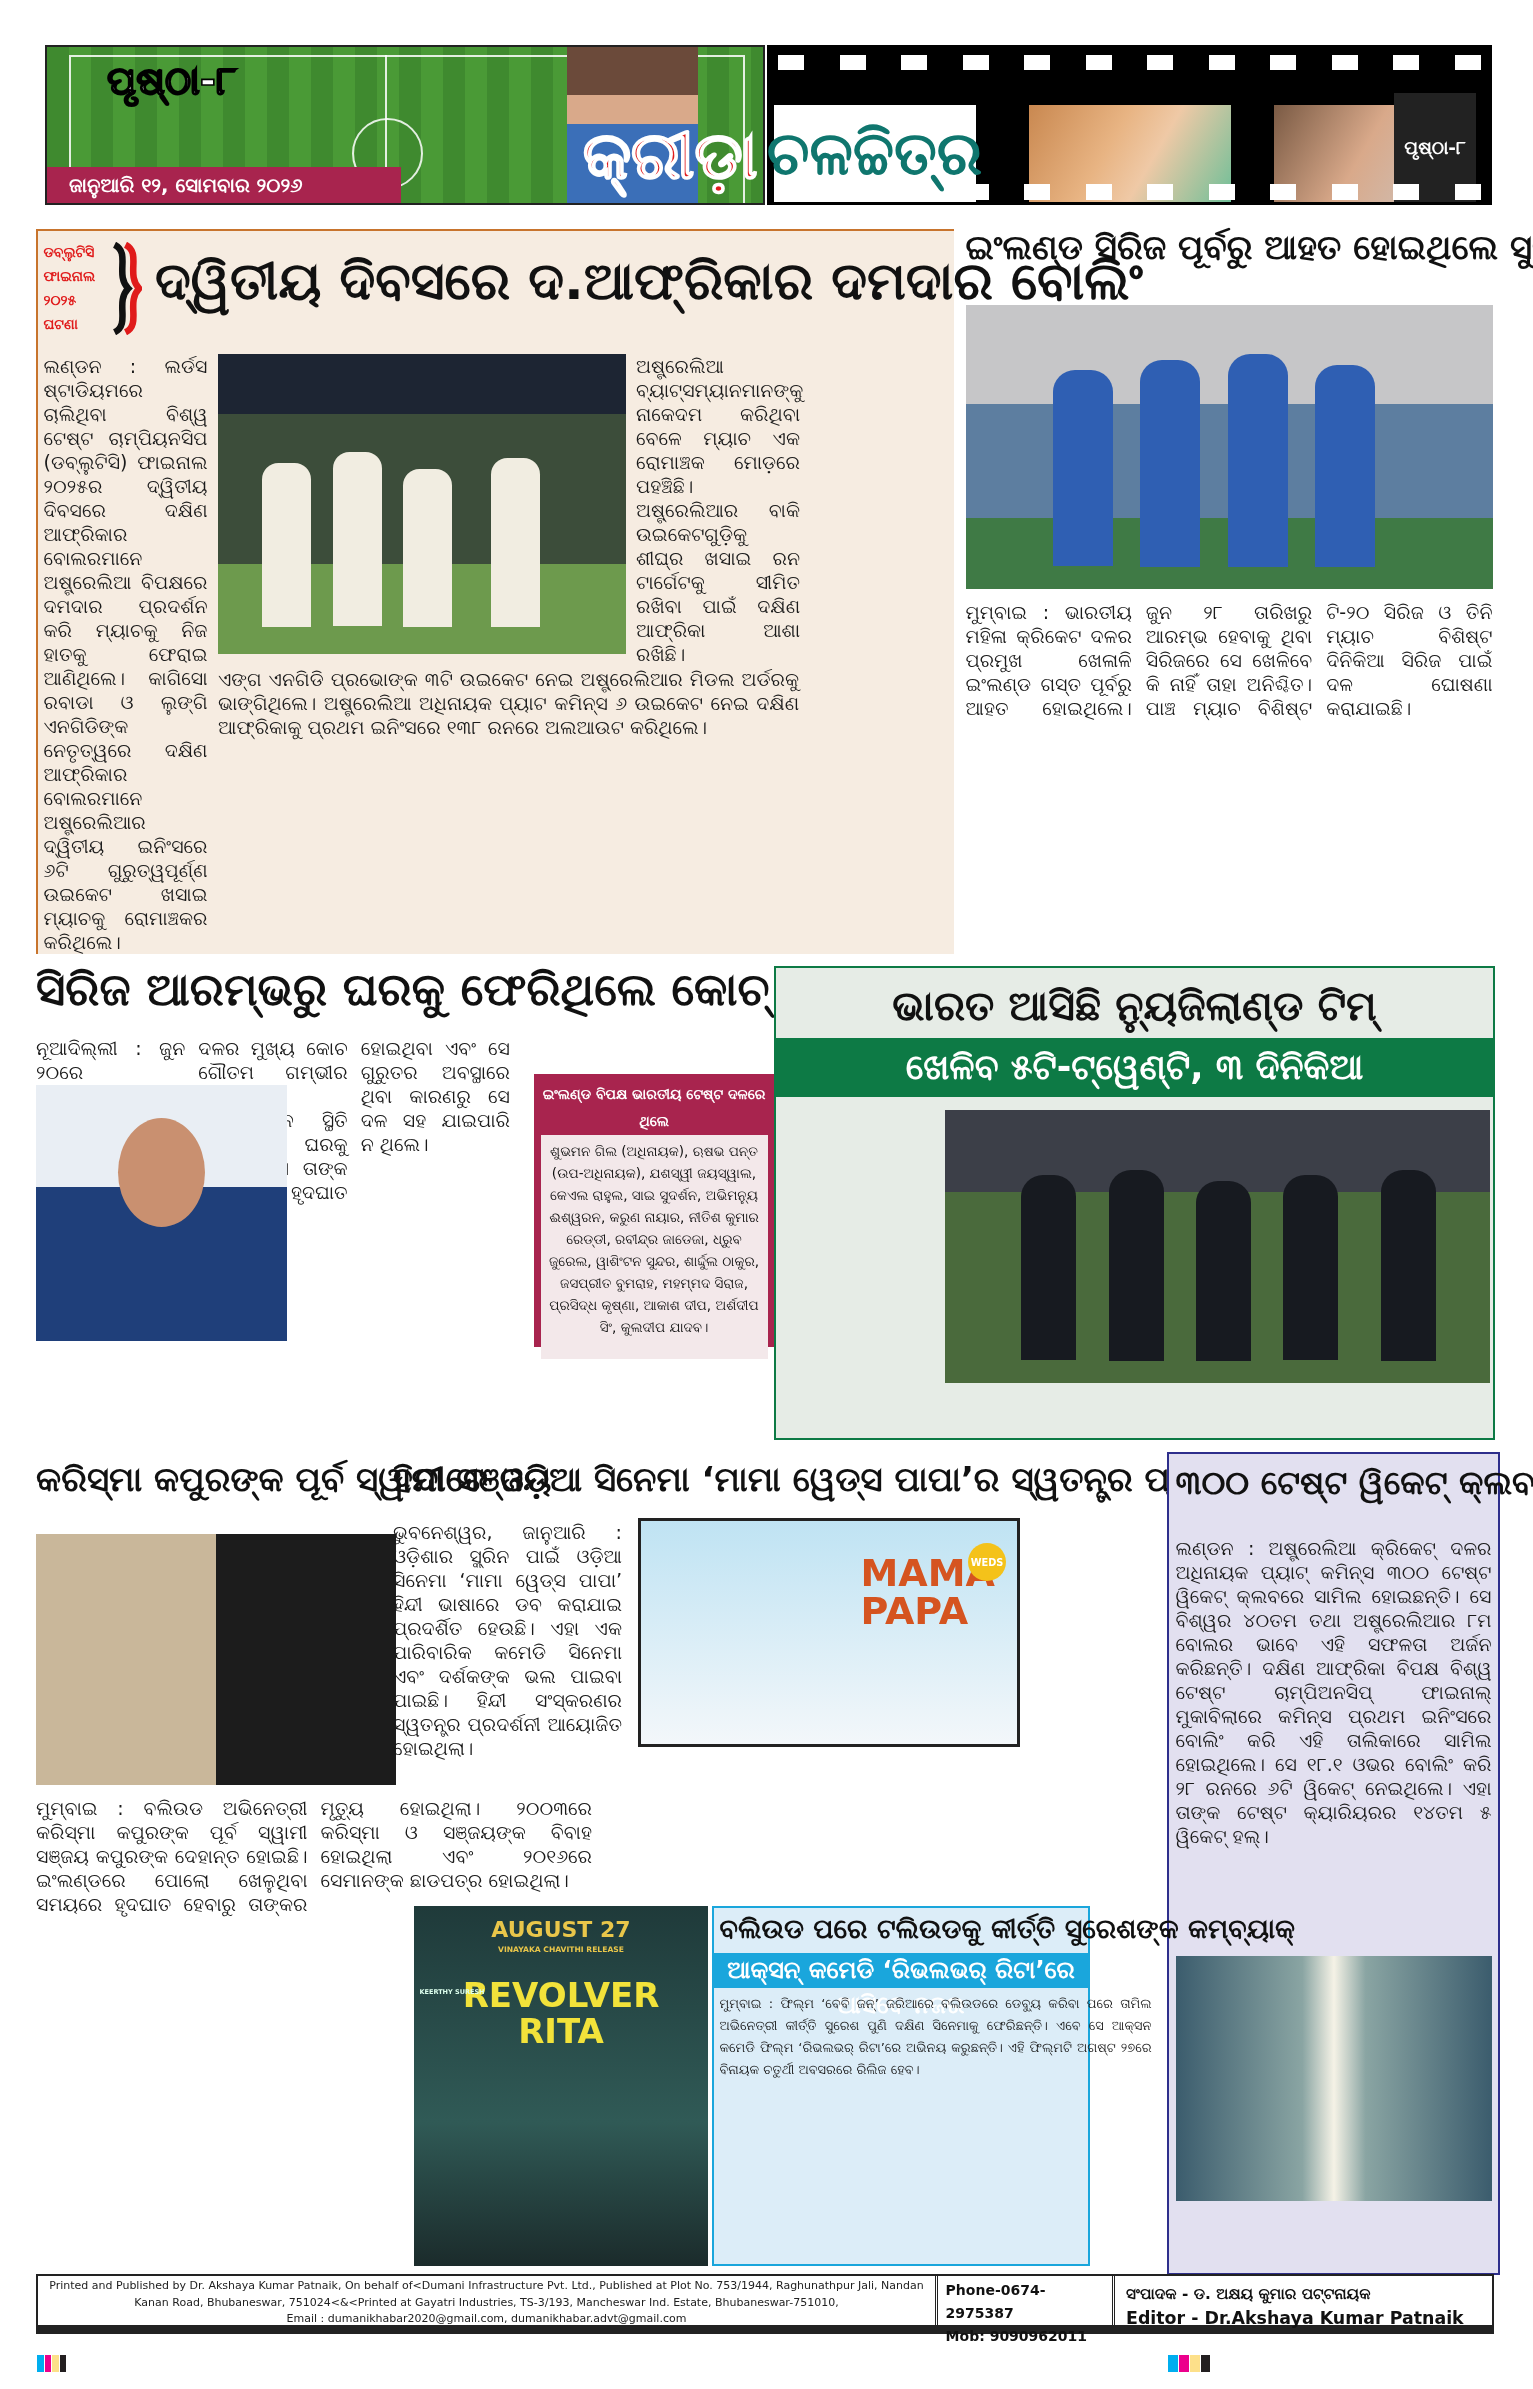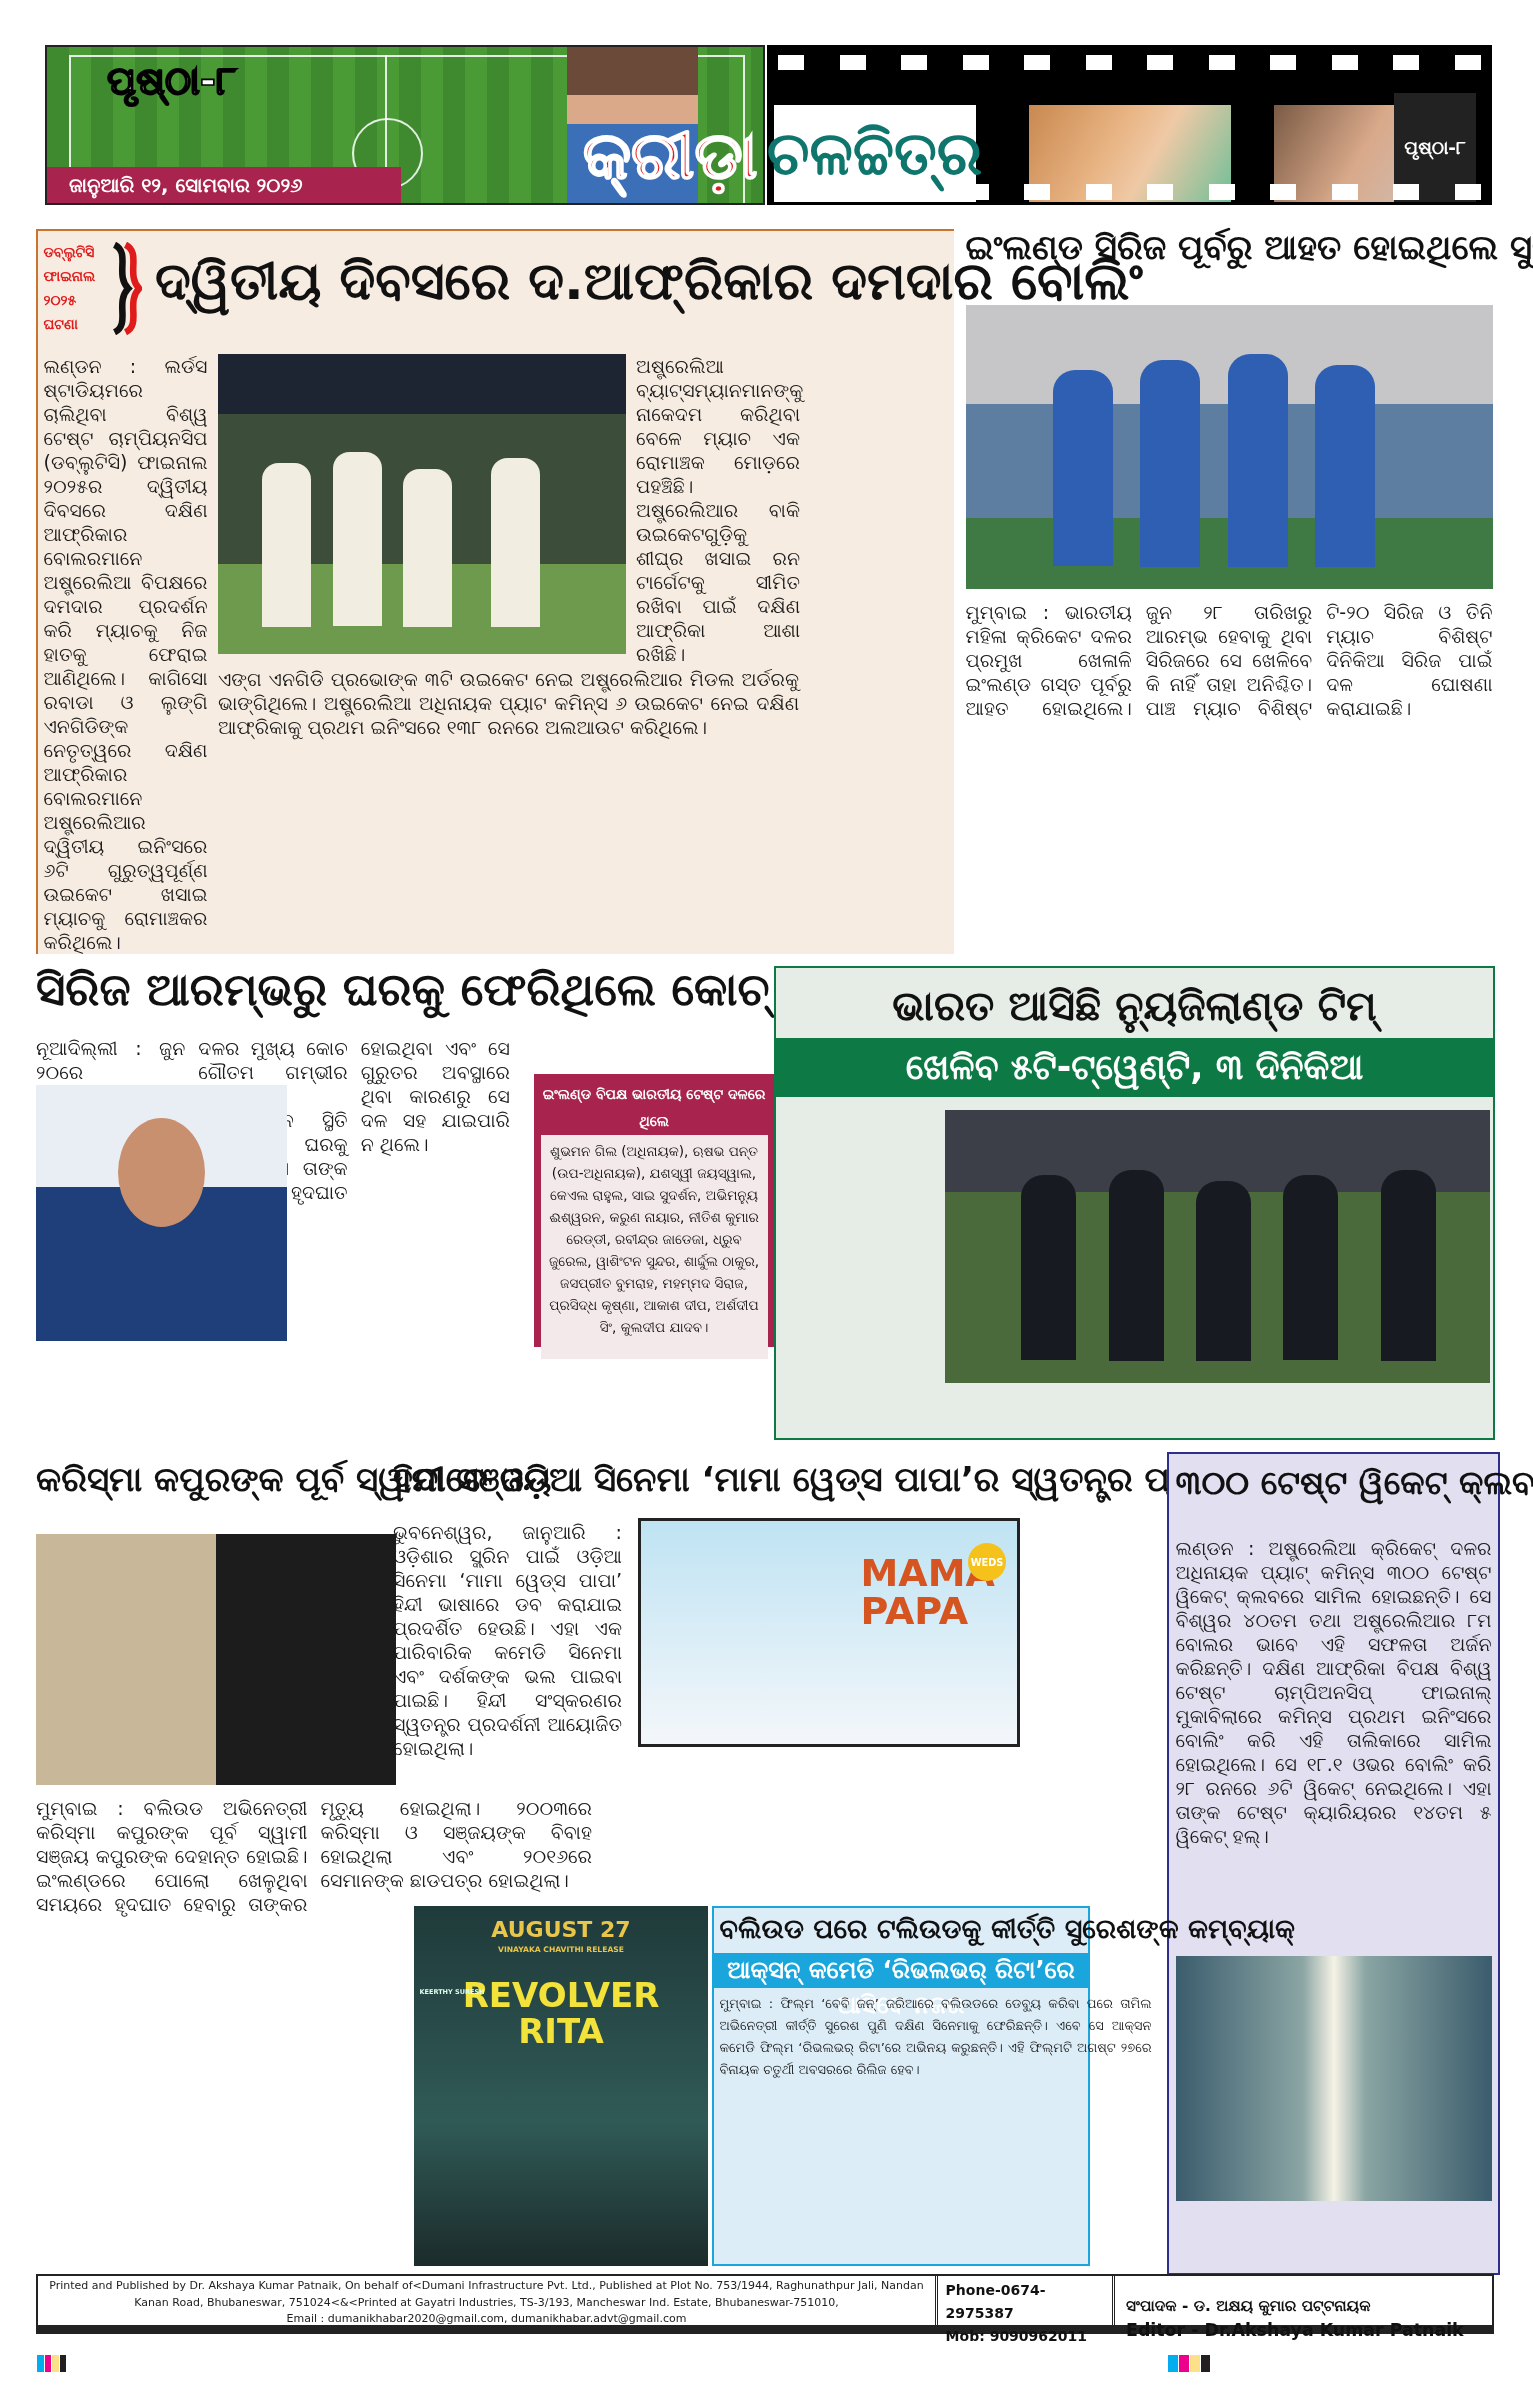--- a/index.html
+++ b/index.html
@@ -179,21 +179,21 @@
 <div class="abs" style="left:36px;top:2274px;width:1458px;height:60px;border:2.7px solid #222;border-bottom:9.8px solid #222;display:flex">
   <div style="flex:0 0 897px;font-size:11px;line-height:16.4px;text-align:center;padding-top:2.2px;color:#222">
     <div>Printed and Published by Dr. Akshaya Kumar Patnaik, On behalf of&lt;Dumani Infrastructure Pvt. Ltd., Published at Plot No. 753/1944, Raghunathpur Jali, Nandan</div>
     <div>Kanan Road, Bhubaneswar, 751024&lt;&amp;&lt;Printed at Gayatri Industries, TS-3/193, Mancheswar Ind. Estate, Bhubaneswar-751010,</div>
     <div>Email : dumanikhabar2020@gmail.com, dumanikhabar.advt@gmail.com</div>
   </div>
   <div style="flex:0 0 180px;border-left:3.3px double #222;border-right:3.3px double #222;font-size:14px;font-weight:bold;padding:3.3px 7.6px;line-height:23px">
     <div>Phone-0674-2975387</div>
     <div>Mob: 9090962011</div>
   </div>
-  <div style="flex:1;padding:18px 11px;line-height:24px">
+  <div style="flex:1;padding:6px 11px;line-height:24px">
     <div style="font-size:15.3px;font-weight:bold">ସଂପାଦକ - ଡ. ଅକ୍ଷୟ କୁମାର ପଟ୍ଟନାୟକ</div>
     <div style="font-size:17.4px;font-weight:bold">Editor - Dr.Akshaya Kumar Patnaik</div>
   </div>
 </div>
 
 <div class="abs" style="left:37px;top:2355px;display:flex;gap:1.1px">
   <span style="width:6.5px;height:17.4px;background:#00aeef"></span>
   <span style="width:6.5px;height:17.4px;background:#ec008c"></span>
   <span style="width:6.5px;height:17.4px;background:#fde08a"></span>
   <span style="width:6.5px;height:17.4px;background:#231f20"></span>

